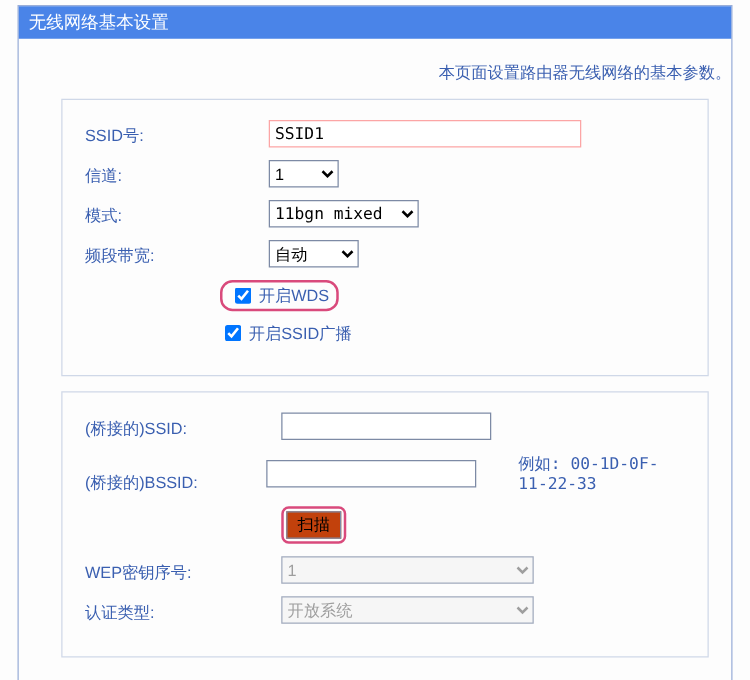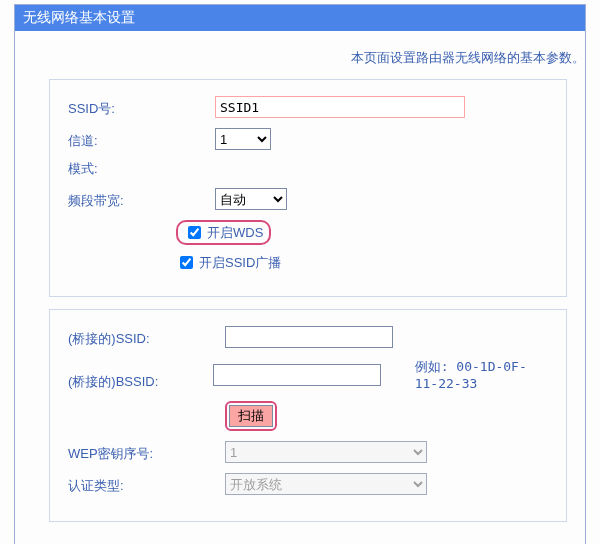--- a/index.html
+++ b/index.html
@@ -82,21 +82,21 @@
     display: inline-block;
     border: 2px solid #d94a7c;
     border-radius: 6px;
     padding: 2px;
   }
   button.scan {
     font-family: inherit;
     font-size: 13px;
     padding: 1px 8px;
     border: 1px solid #7d8aa5;
-    background: #fca5a5;
+    background: #c2410c;
     cursor: pointer;
   }
   .cb-row {
     margin-left: 108px;
     margin-bottom: 8px;
     color: #3a5fb0;
     display: flex;
     align-items: center;
   }
   .cb-row input[type="checkbox"] {
@@ -131,20 +131,25 @@
         <div class="lbl">信道:</div>
         <div class="ctrl">
           <select class="sm">
             <option>1</option>
           </select>
         </div>
       </div>
 
       <div class="row">
         <div class="lbl">模式:</div>
+        <div class="ctrl">
+          <select class="md">
+            <option>11bgn mixed</option>
+          </select>
+        </div>
       </div>
 
       <div class="row">
         <div class="lbl">频段带宽:</div>
         <div class="ctrl">
           <select class="auto">
             <option>自动</option>
           </select>
         </div>
       </div>

